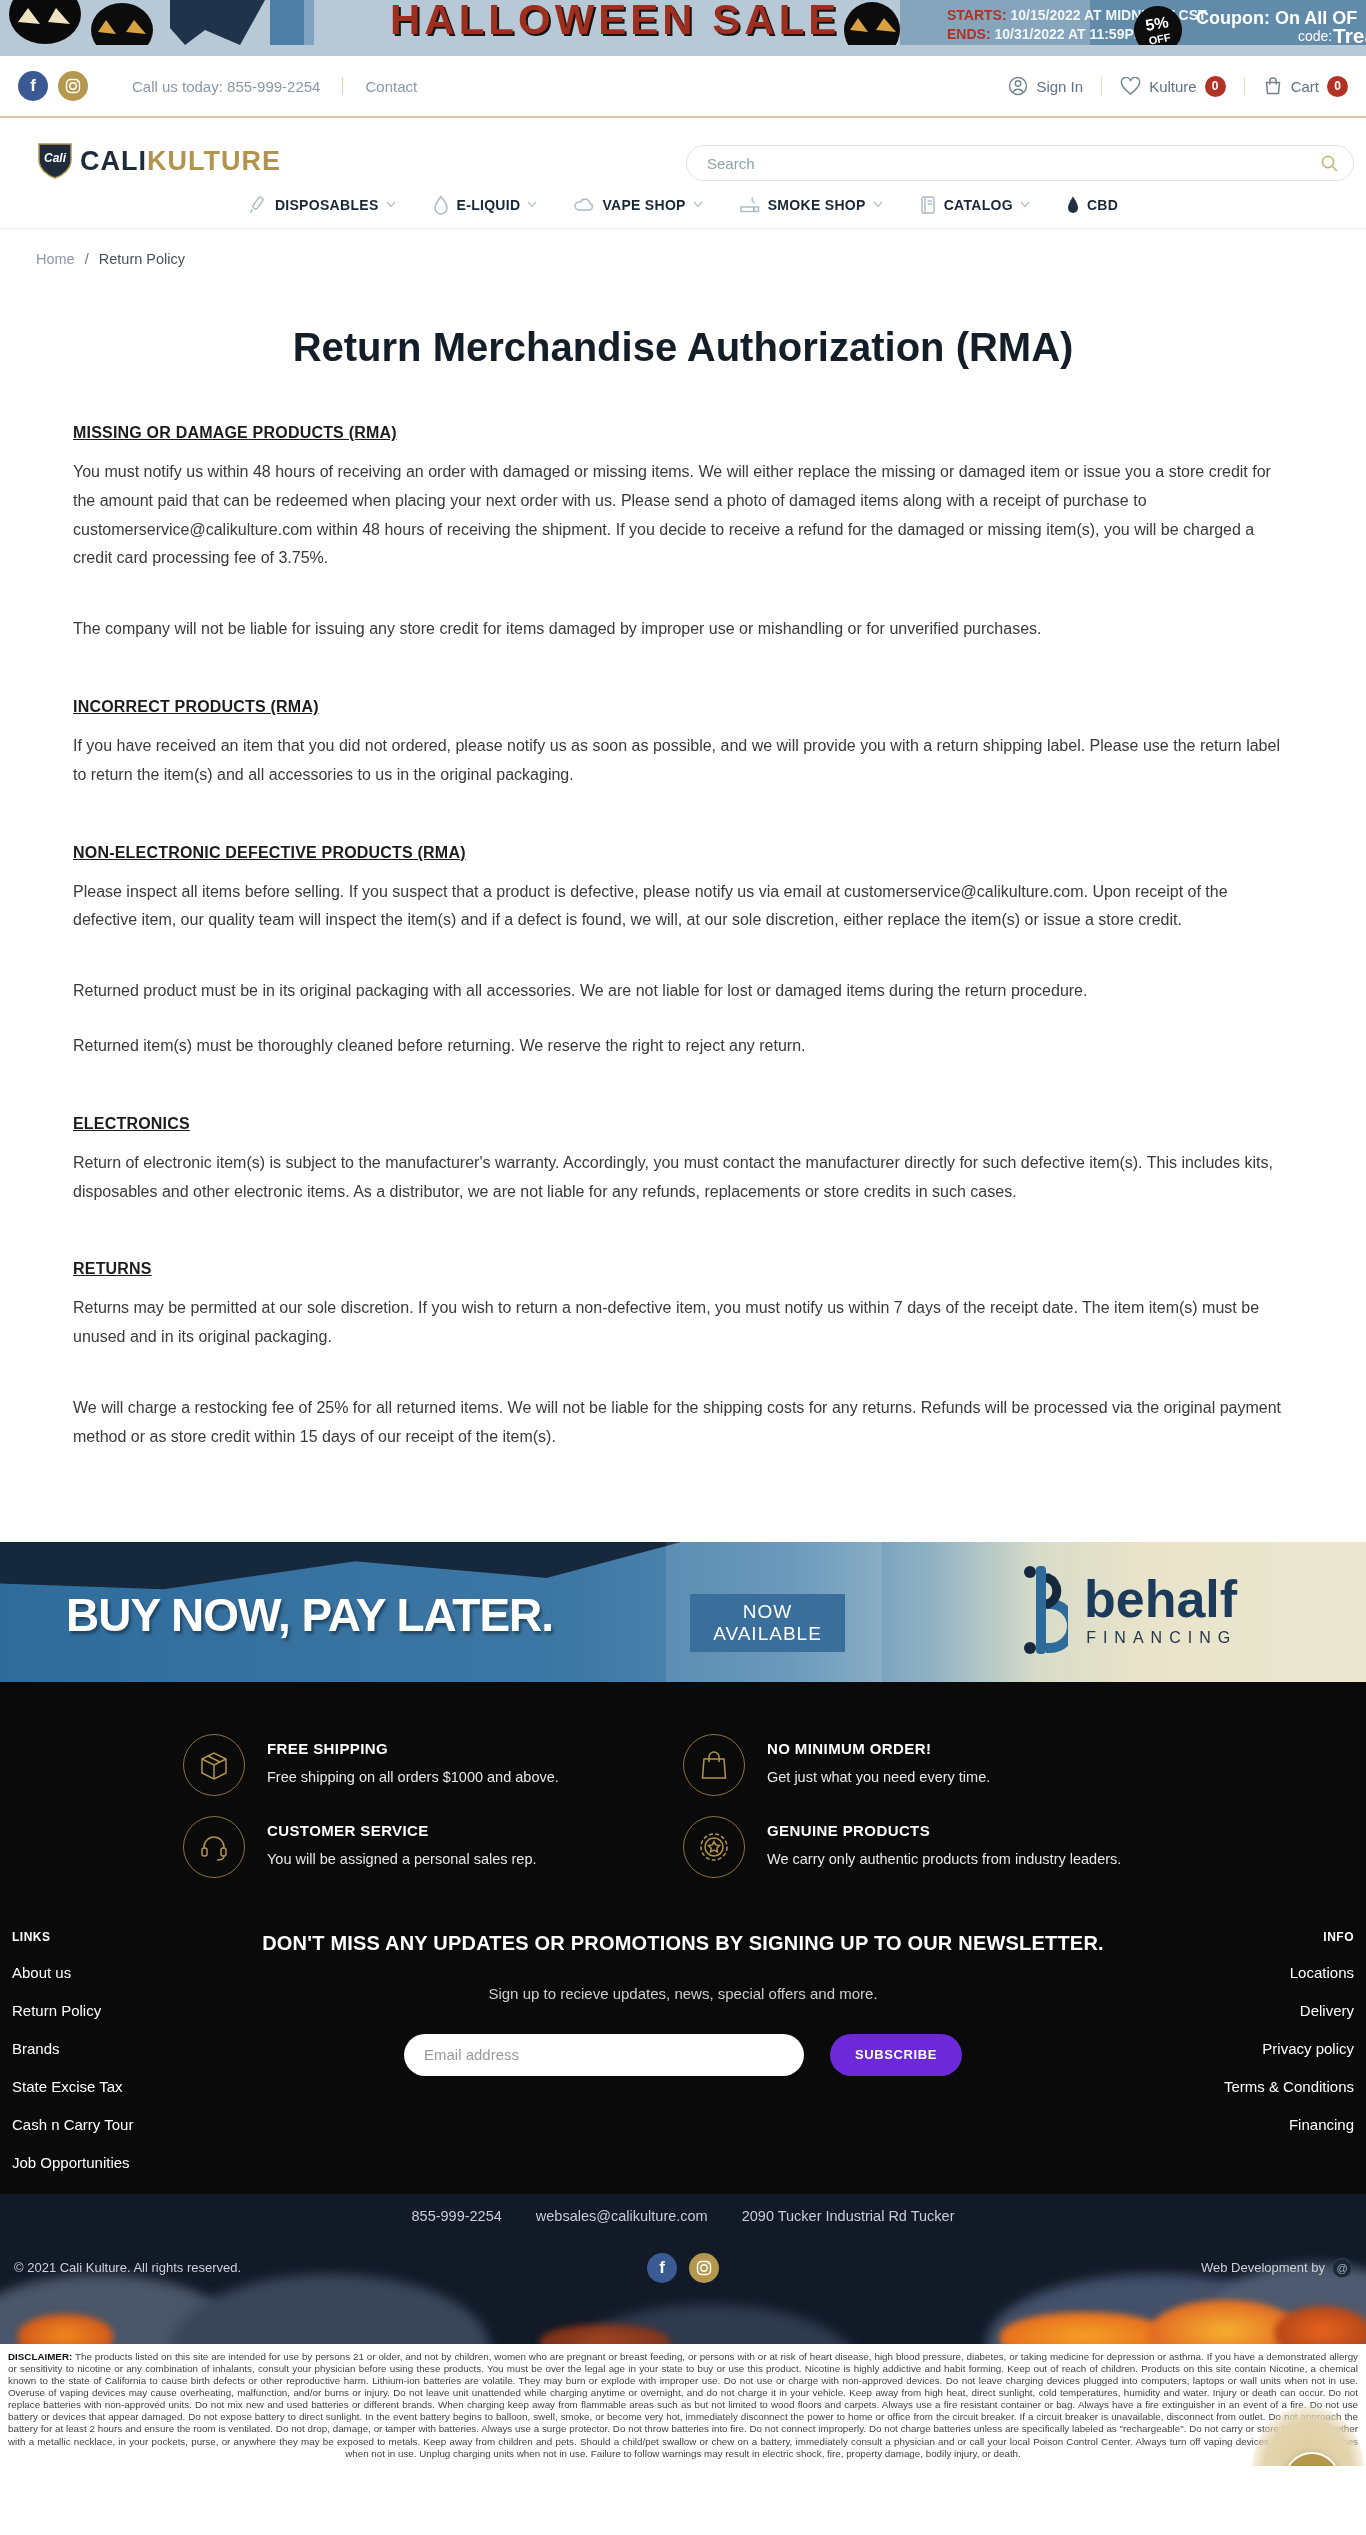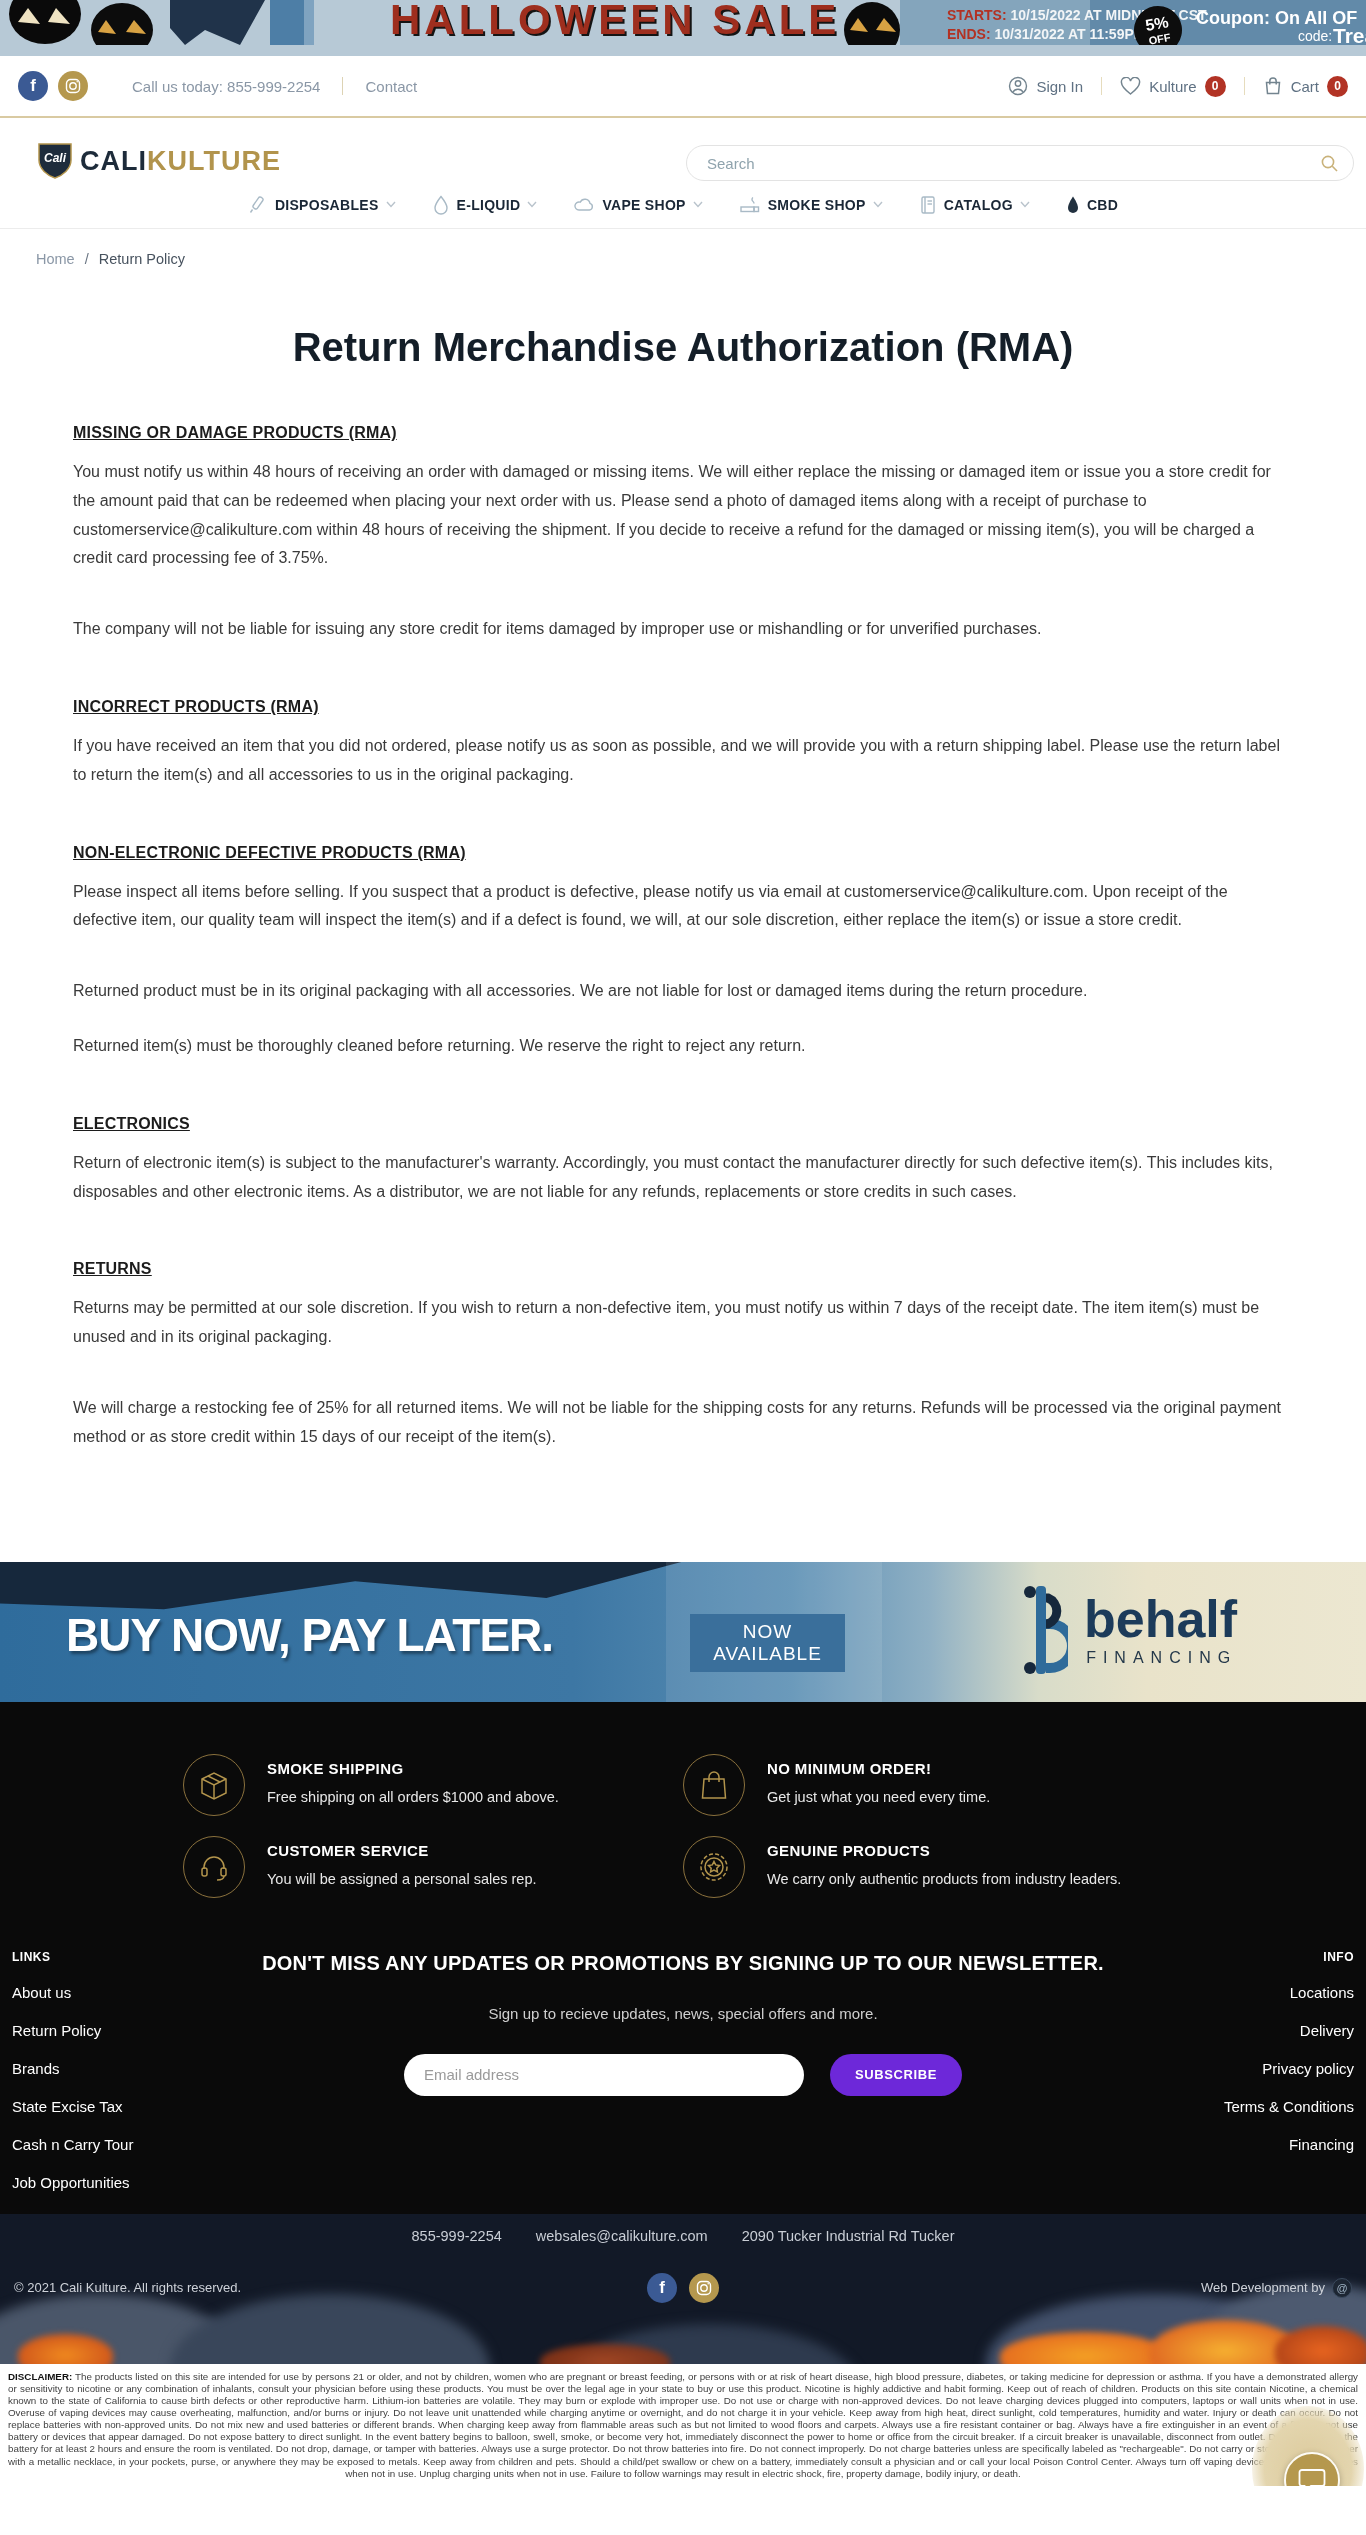--- a/index.html
+++ b/index.html
@@ -37,21 +37,21 @@
   .nav-item { display: flex; align-items: center; gap: 7px; cursor: pointer; }
   .nav-label { font-size: 14px; font-weight: bold; color: #1a2736; letter-spacing: .3px; }
 
   
   .breadcrumb { padding: 22px 36px 0; font-size: 14.5px; }
   .crumb-home { color: #8a97a6; cursor: pointer; }
   .crumb-sep { color: #6b7684; margin: 0 6px; }
   .crumb-current { color: #47525e; }
 
   
-  .content { width: 1220px; margin: 0 auto; padding-bottom: 84px; }
+  .content { width: 1220px; margin: 0 auto; padding-bottom: 64px; }
   .page-title { text-align: center; font-size: 40px; font-weight: bold; color: #141e28; margin: 58px 0 20px; }
   .policy-heading { font-size: 16px; font-weight: bold; text-decoration: underline; color: #1c1c1c; margin: 54px 0 16px; letter-spacing: .2px; }
   .content p { font-size: 16px; color: #3a3a3a; line-height: 1.8; margin: 0 0 26px; }
   .content p.gap-top { margin-top: 42px; }
 
   
   .behalf-banner { height: 140px; position: relative; overflow: hidden;
     background: linear-gradient(90deg,#2f6c9c 0%,#3d77a4 42%,#5b8fb4 58%,#8fb0c4 68%,#d8dcc9 76%,#e9e3ca 84%,#ece7d1 100%); }
   .behalf-navy { position: absolute; top: 0; left: 0; width: 100%; height: 100%;
     background: #16283c; clip-path: polygon(0 0, 50% 0, 40% 26%, 26% 14%, 12% 34%, 0 30%); }
@@ -319,21 +319,21 @@
       <div class="feature">
         <div class="feature-icon">
           <svg width="32" height="32" viewBox="0 0 32 32" fill="none" stroke="#b2944c" stroke-width="1.5">
             <path d="M4 10 L16 4 L28 10 L28 24 L16 30 L4 24 Z"></path>
               <path d="M4 10 L16 16 L28 10"></path>
               <line x1="16" y1="16" x2="16" y2="30"></line>
               <path d="M10 7 L22 13"></path>
           </svg>
         </div>
         <div>
-          <div class="feature-title">SMOKE SHIPPING</div>
+          <div class="feature-title">FREE SHIPPING</div>
           <div class="feature-desc">Free shipping on all orders $1000 and above.</div>
         </div>
       </div>
       <div class="feature">
         <div class="feature-icon">
           <svg width="30" height="32" viewBox="0 0 30 32" fill="none" stroke="#b2944c" stroke-width="1.5">
             <path d="M5 10 h20 l1.5 19 h-23 Z"></path>
               <path d="M10 13 V8 a5 5 0 0 1 10 0 v5"></path>
           </svg>
         </div>

